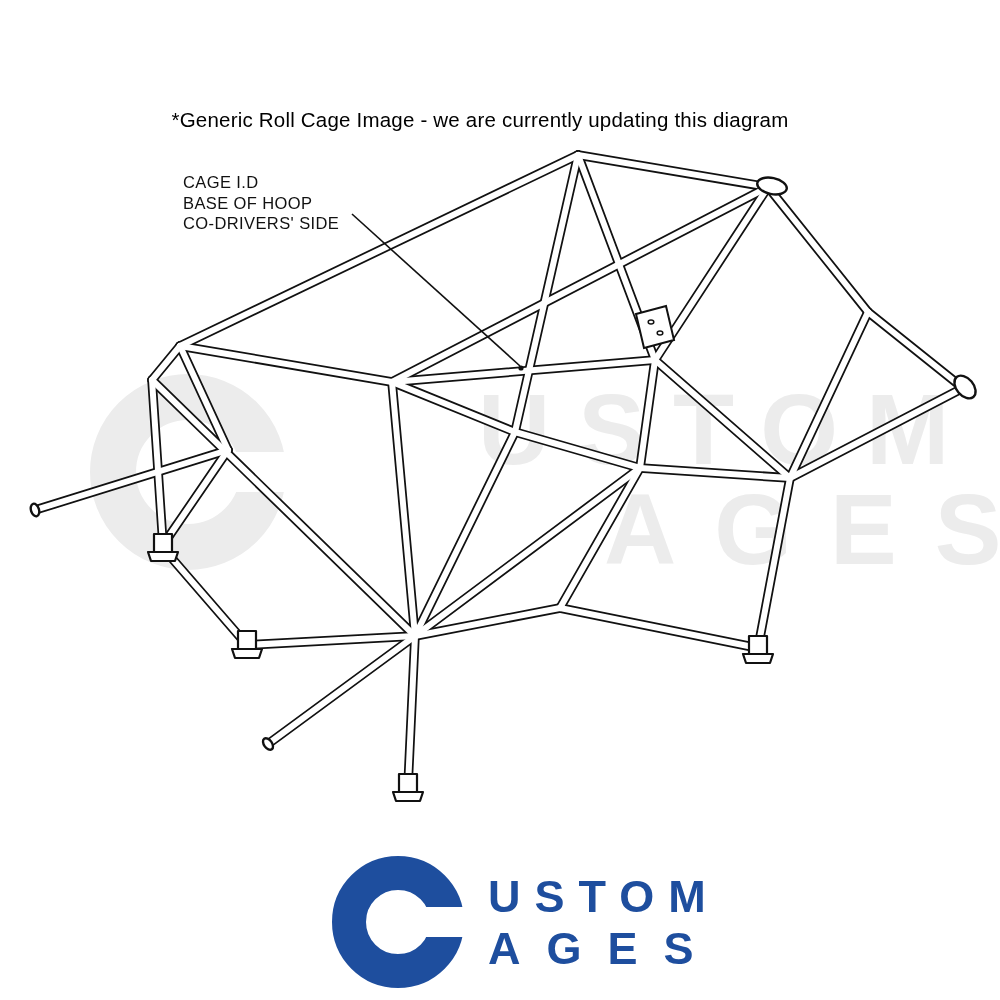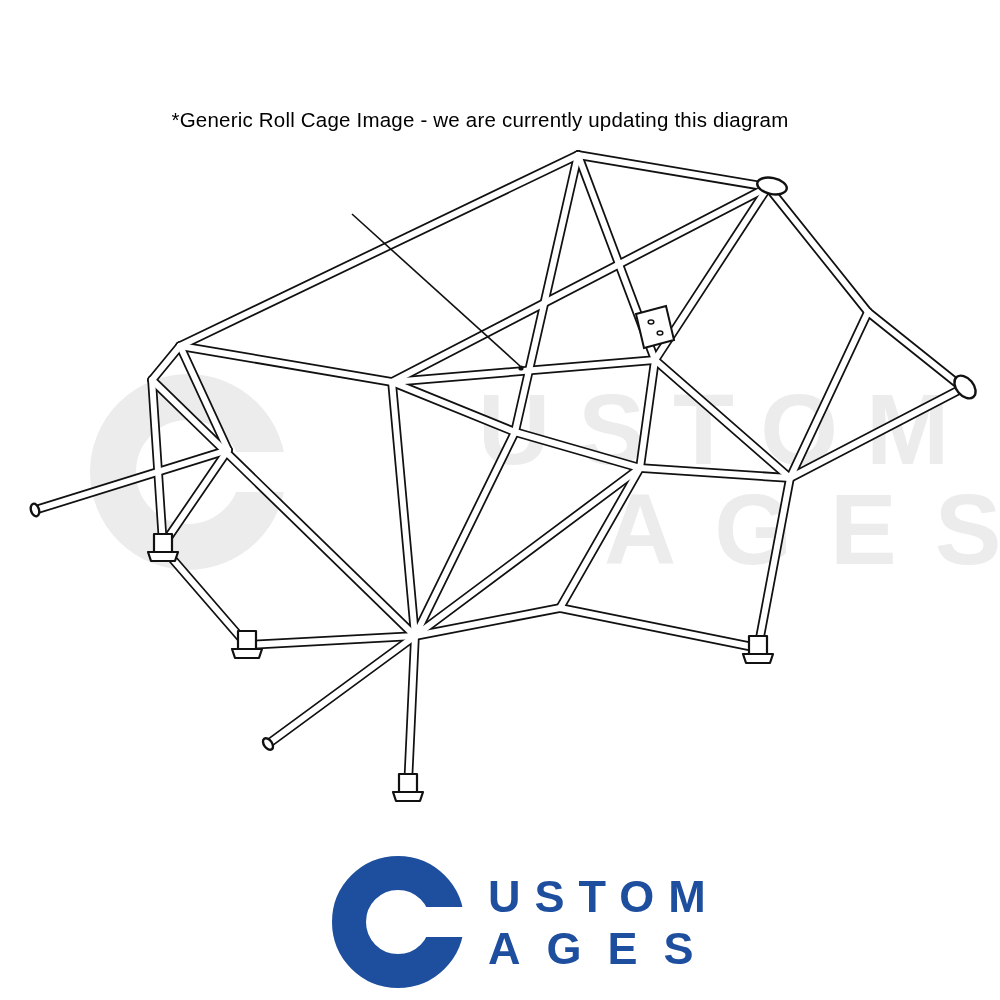--- a/index.html
+++ b/index.html
@@ -138,20 +138,25 @@
     </g>
 
     <g>
       <line x1="352" y1="214" x2="520" y2="366" stroke="#111111" stroke-width="1.6"></line>
       <circle cx="521" cy="368" r="2.6" fill="#111111"></circle>
     </g>
   </svg>
 
   <div class="notice">*Generic Roll Cage Image - we are currently updating this diagram</div>
 
+  <div class="callout">
+    <div>CAGE I.D</div>
+    <div>BASE OF HOOP</div>
+    <div>CO-DRIVERS' SIDE</div>
+  </div>
 
   <div class="logo">
     <div class="logo-c">
       <span class="sr">C</span>
     </div>
     <div class="logo-text">
       <div class="logo-ustom">USTOM</div>
       <div class="logo-ages">AGES</div>
     </div>
   </div>

